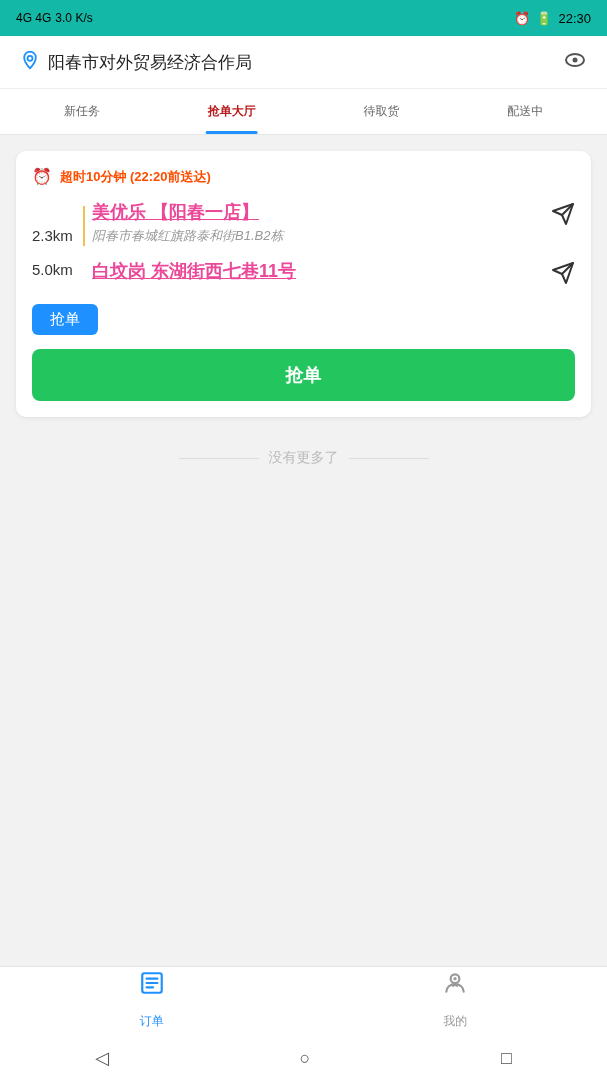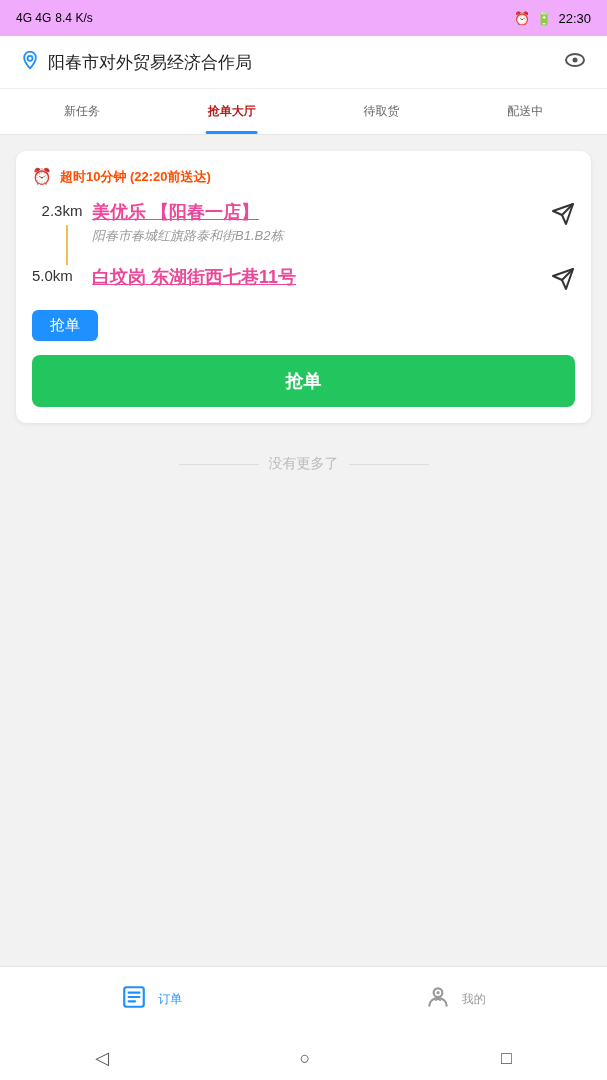--- a/index.html
+++ b/index.html
@@ -8,21 +8,21 @@
       width: 607px;
       min-height: 1080px;
       font-family: -apple-system, 'PingFang SC', 'Microsoft YaHei', sans-serif;
       background: #f2f2f2;
       display: flex;
       flex-direction: column;
     }
 
     
     .status-bar {
-      background: #f0abfc;
+      background: #14b8a6;
       display: flex;
       justify-content: space-between;
       align-items: center;
       padding: 8px 16px;
       font-size: 13px;
       height: 36px;
     }
     .status-left {
       display: flex;
       align-items: center;
@@ -214,21 +214,21 @@
       background: #fff;
       border-top: 1px solid #e5e5e5;
       display: flex;
       justify-content: space-around;
       align-items: center;
       padding: 10px 0 14px 0;
       height: 70px;
     }
     .bottom-nav-item {
       display: flex;
-      flex-direction: row;
+      flex-direction: column;
       align-items: center;
       gap: 11px;
       cursor: pointer;
     }
     .bottom-nav-icon {
       font-size: 24px;
       color: #1e90ff;
     }
     .bottom-nav-icon.inactive {
       color: #999;
@@ -255,21 +255,21 @@
       color: #555;
       cursor: pointer;
     }
   </style>
 </head>
 <body>
 
 <div class="status-bar">
   <div class="status-left">
     <span>4G  4G</span>
-    <span>8.4 K/s</span>
+    <span>3.0 K/s</span>
   </div>
   <div class="status-right">
     <span>⏰</span>
     <span>🔋</span>
     <span>22:30</span>
   </div>
 </div>
 
 <div class="header">
   <div class="header-location">
@@ -299,21 +299,21 @@
 <div class="main-content">
 
   <div class="order-card">
 
     <div class="overtime-row">
       <span>⏰</span>
       <span class="overtime-text">超时10分钟 (22:20前送达)</span>
     </div>
 
     <div style="display:flex; align-items:flex-start;">
-      <div style="width:60px; flex-shrink:0; display:flex; flex-direction:column; align-items:center; padding-top:2px;">
+      <div style="width:60px; flex-shrink:0; display:flex; flex-direction:row; align-items:flex-end; padding-top:2px;">
         <span class="distance">2.3km</span>
         <div style="width:2px; background:#f0c050; height:40px; margin: 4px 0 0 10px;"></div>
       </div>
       <div class="location-info" style="flex:1; padding-bottom:14px;">
         <div class="location-name">美优乐 【阳春一店】</div>
         <div class="location-addr">阳春市春城红旗路泰和街B1.B2栋</div>
       </div>
       <span class="nav-icon">
         <svg width="24" height="24" viewBox="0 0 24 24" fill="none" stroke="#333" stroke-width="2" stroke-linecap="round" stroke-linejoin="round">
           <line x1="22" y1="2" x2="11" y2="13"></line>

